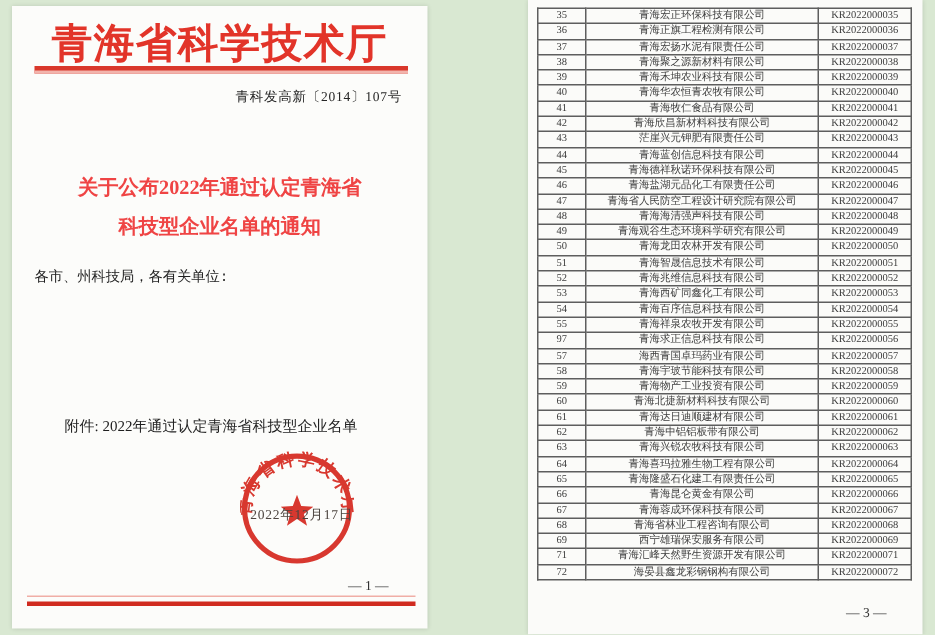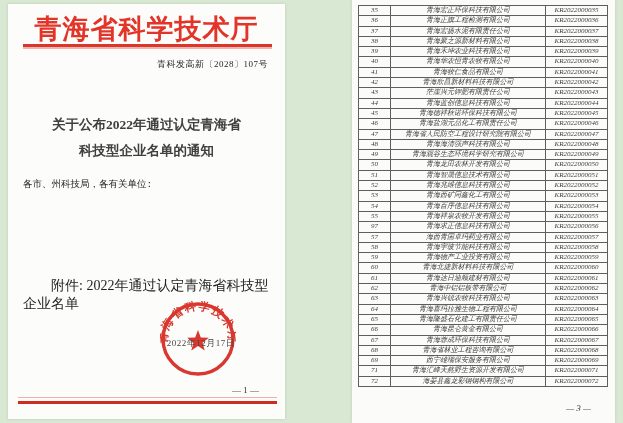--- a/index.html
+++ b/index.html
@@ -23,52 +23,52 @@
   .header-rule{
     position:absolute;top:40px;left:15px;right:13px;height:3px;
     background:#d9372b;border-bottom:2px solid #f2b4ac;
   }
   .doc-number{
     position:absolute;top:54px;right:17px;
     font-size:9px;color:#262626;letter-spacing:.5px;
   }
   .notice-title{
     position:absolute;top:108px;left:0;width:100%;text-align:center;
-    font-size:13.5px;font-weight:bold;color:#404040;line-height:1.9;
+    font-size:13.5px;font-weight:bold;color:#ef4444;line-height:1.9;
   }
   .body-block{
     position:absolute;top:171px;left:15px;right:13px;
     font-size:9.5px;color:#1f1f1f;line-height:19px;text-align:justify;font-family:Liberation Mono, monospace;
   }
   .body-block .salutation{margin:0;}
   .body-block .paragraph{margin:0;text-indent:2em;}
   .attachment-line{
     position:absolute;top:273px;left:15px;right:13px;
-    font-size:14px;color:#1f1f1f;text-indent:2em;
+    font-size:10px;color:#1f1f1f;text-indent:2em;
   }
   .official-seal{
     position:absolute;left:152px;top:297px;width:76px;height:76px;
     opacity:.92;
   }
   .seal-date{
     position:absolute;top:333px;left:138px;width:110px;text-align:center;
     font-size:9px;color:#4c443f;letter-spacing:.5px;z-index:3;
   }
   .page-num-left{
     position:absolute;top:381px;right:26px;font-size:9px;color:#333;
   }
   .footer-rule{
     position:absolute;top:393px;left:10px;right:8px;height:3px;
     border-top:1px solid #f0aea6;border-bottom:3px solid #d02b1f;
   }
 
   
   #right-page{
     position:absolute;left:352px;top:0;width:263px;height:423px;
-    background:#fbfbf9;box-shadow:0 0 3px rgba(0,0,0,.12);font-style:italic;
+    background:#fbfbf9;box-shadow:0 0 3px rgba(0,0,0,.12);
   }
   #company-table{
     position:absolute;left:6px;top:5px;width:249px;
     border-collapse:collapse;table-layout:fixed;
   }
   #company-table col.c-no{width:32px;}
   #company-table col.c-name{width:155px;}
   #company-table col.c-code{width:62px;}
   #company-table td{
     border:1px solid #5e5e5e;height:9.3px;padding:0 1px;
@@ -81,21 +81,21 @@
   }
 </style>
 </head>
 <body>
 
 <div id="canvas">
 
   <div id="left-page">
     <div class="agency-title">青海省科学技术厅</div>
     <div class="header-rule"></div>
-    <div class="doc-number">青科发高新〔2028〕107号</div>
+    <div class="doc-number">青科发高新〔2014〕107号</div>
     <div class="notice-title">
       <div>关于公布2022年通过认定青海省</div>
       <div>科技型企业名单的通知</div>
     </div>
     <div class="body-block">
       <p class="salutation">各市、州科技局，各有关单位:</p>
     </div>
     <div class="attachment-line">附件: 2022年通过认定青海省科技型企业名单</div>
 
     <svg class="official-seal" viewBox="0 0 100 100" xmlns="http://www.w3.org/2000/svg">

